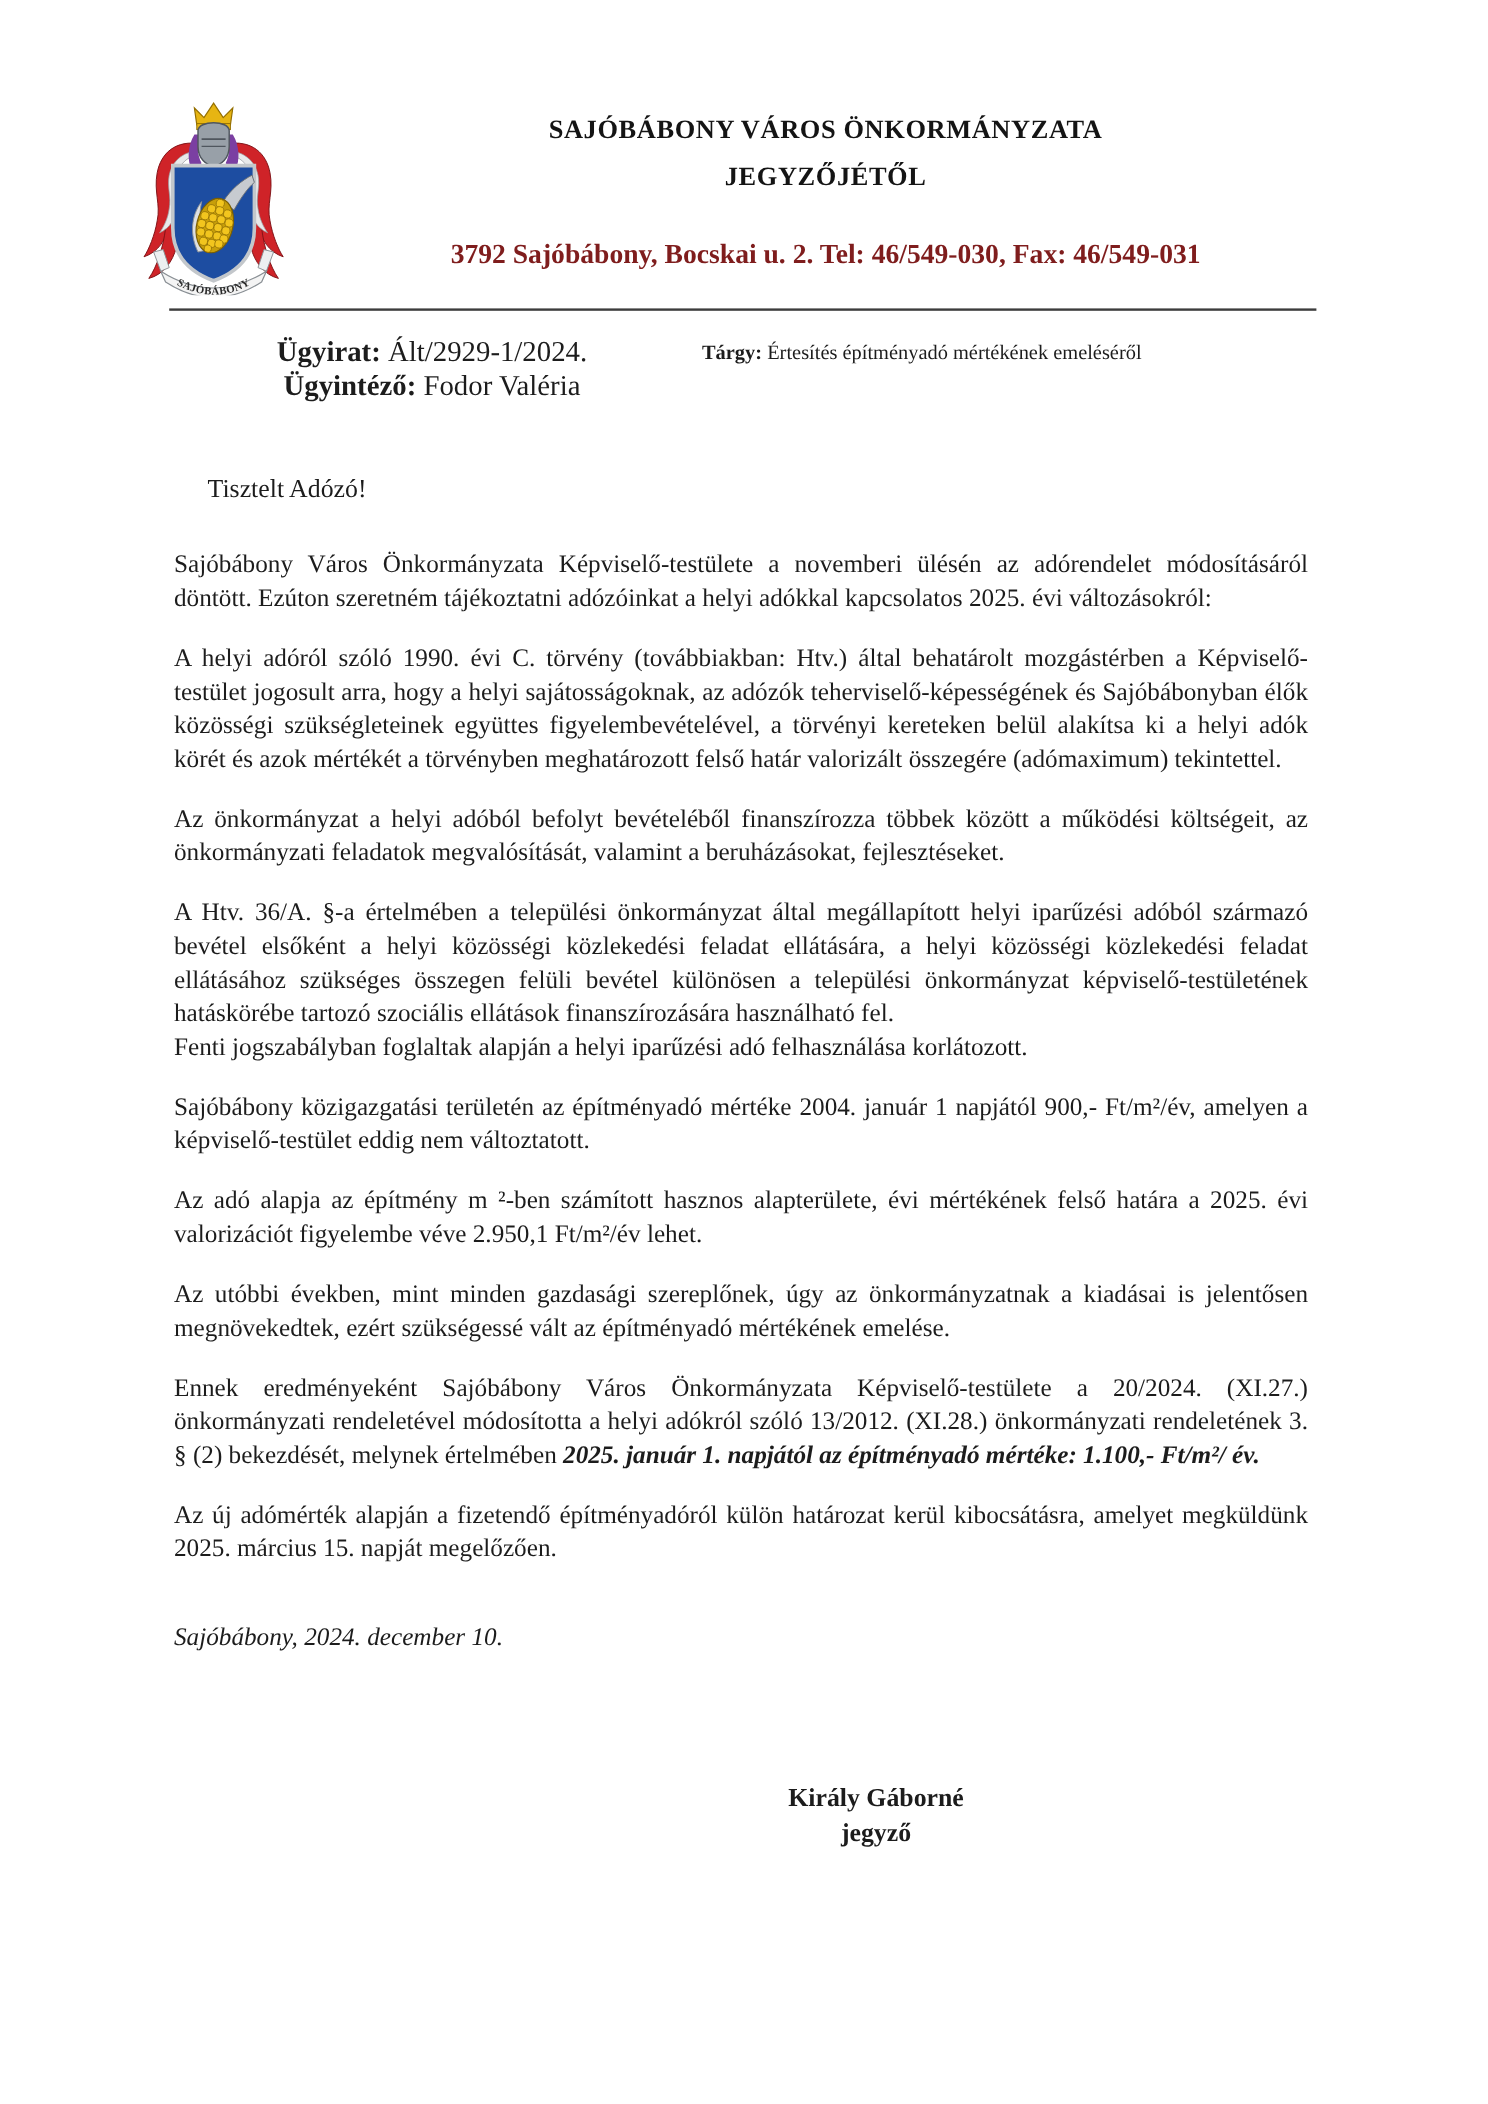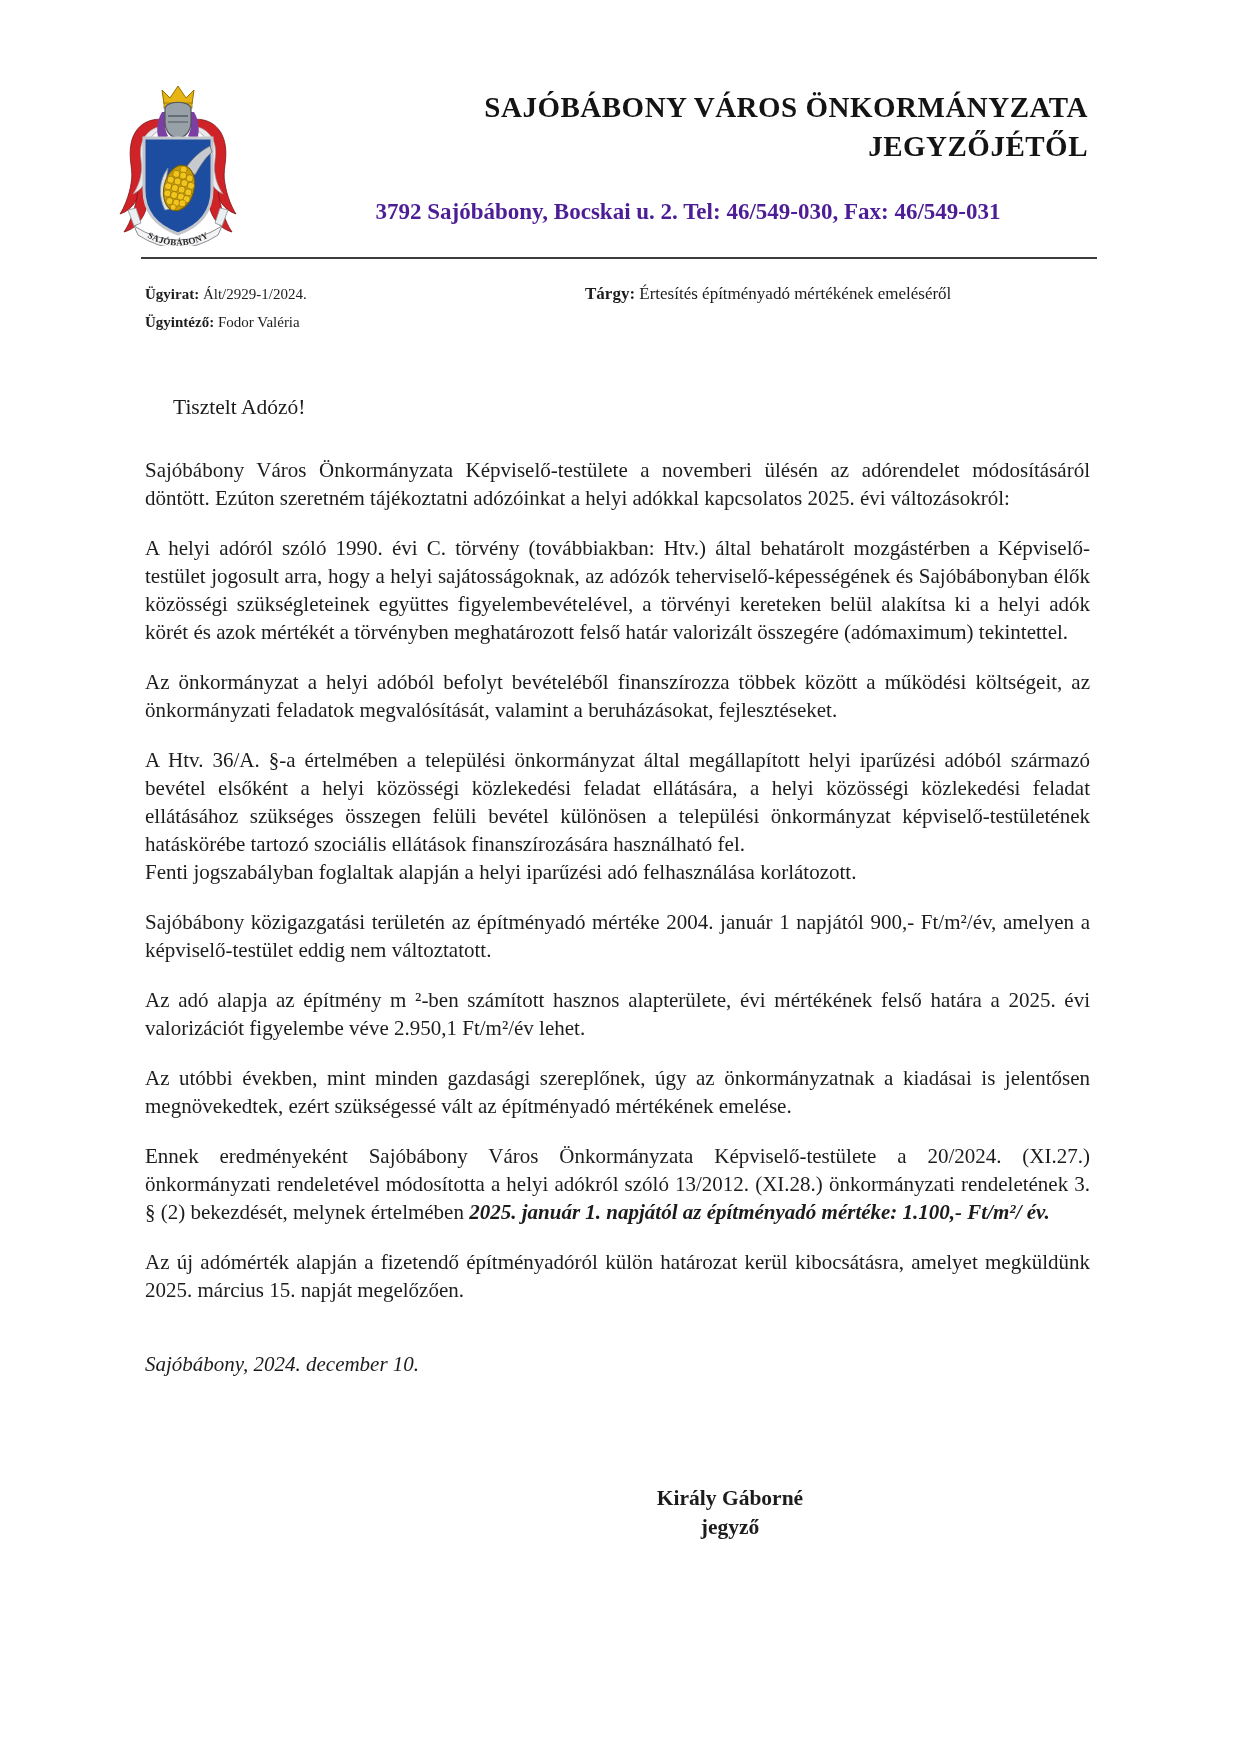--- a/index.html
+++ b/index.html
@@ -9,24 +9,24 @@
     background:#ffffff;
     font-family:"Liberation Serif","DejaVu Serif",serif;
     color:#1c1c1c;
     overflow:hidden;
   }
   .crest { position:absolute; left:118px; top:82px; width:120px; height:164px; }
   .letterhead {
     position:absolute; left:288px; top:88px; width:800px;
     text-align:center;
   }
-  .org-line { font-weight:bold; font-size:29px; line-height:39px; letter-spacing:0.5px; color:#141414;text-align:right; }
-  .addr-line { margin-top:31px; font-weight:bold; font-size:23px; line-height:30px; color:#4c1d95; }
+  .org-line { font-weight:bold; font-size:22px; line-height:39px; letter-spacing:0.5px; color:#141414; }
+  .addr-line { margin-top:31px; font-weight:bold; font-size:23px; line-height:30px; color:#7f1d1d; }
   .rule { position:absolute; left:141px; top:257px; width:956px; height:2px; background:#3d3d3d; }
-  .meta-left { position:absolute; left:145px; top:280px; width:430px; font-size:15px; line-height:28px; }
+  .meta-left { position:absolute; left:145px; top:280px; width:430px; font-size:24px; line-height:28px;text-align:center; }
   .meta-subject { position:absolute; left:585px; top:280px; width:520px; font-size:17px; line-height:28px; }
   .lbl { font-weight:bold; }
   .salutation { position:absolute; left:145px; top:393px; font-weight:normal; font-size:21.5px; line-height:28px;margin-left:28px; }
   .body-block {
     position:absolute; left:145px; top:456px; width:945px;
     font-size:21px; line-height:28px;
   }
   .body-block p { margin:0 0 22px 0; text-align:justify; }
   .bold { font-weight:bold;font-style:italic; }
   .date-line { margin-top:46px; font-style:italic; font-size:21px; line-height:28px; }

